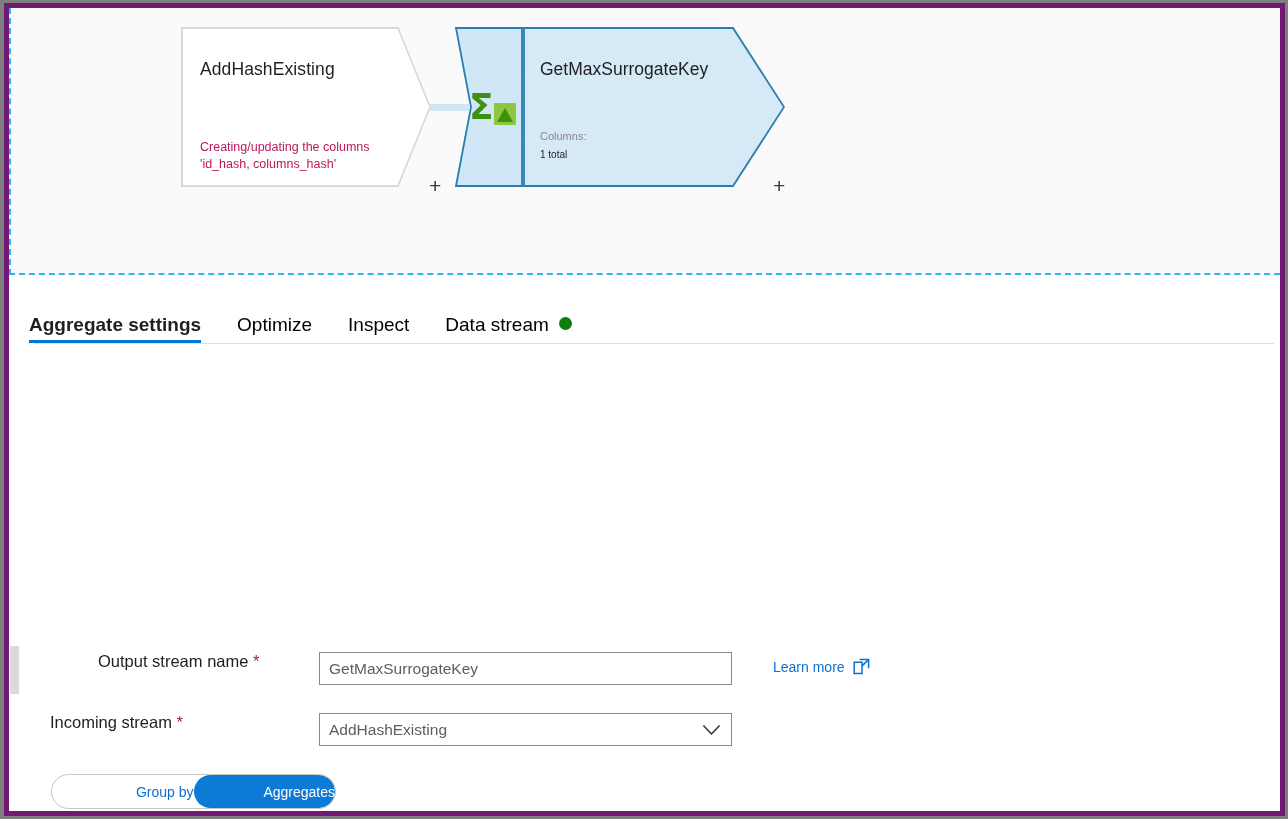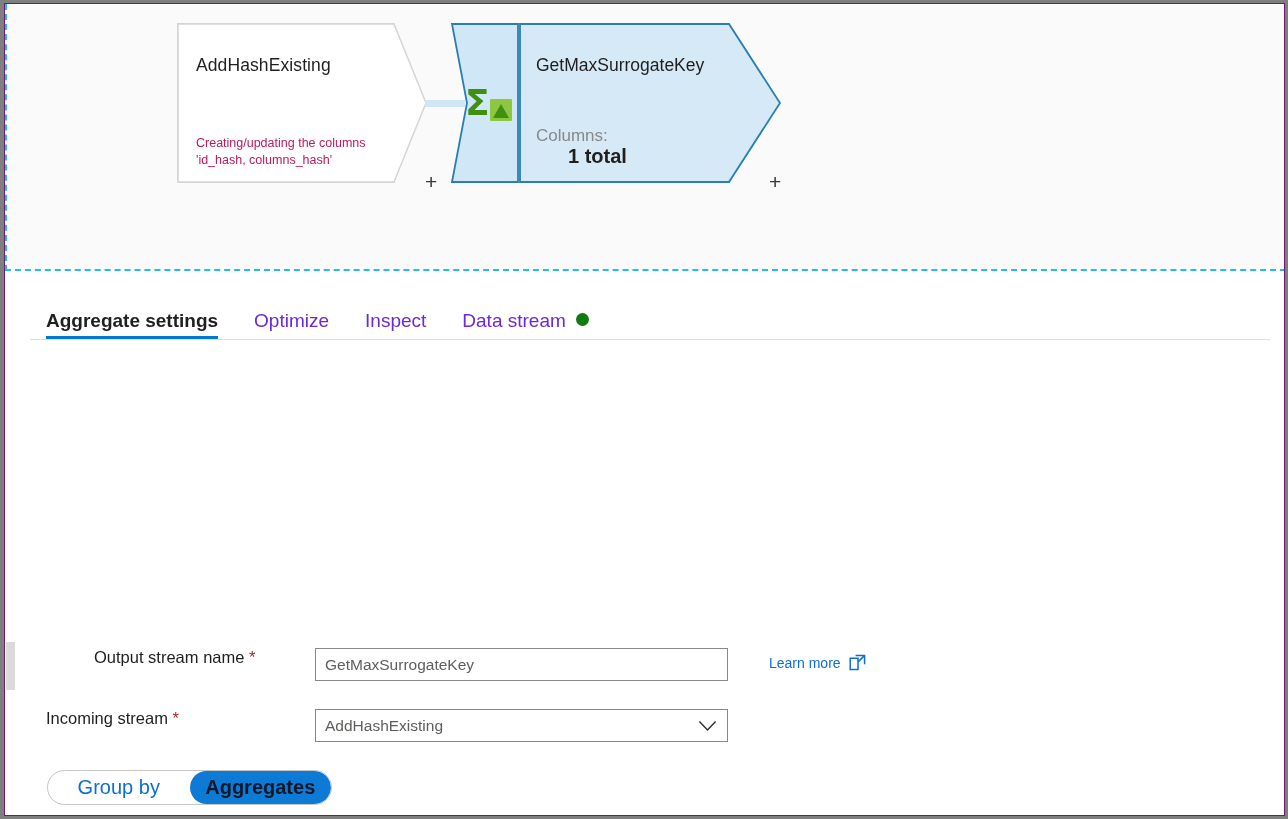--- a/index.html
+++ b/index.html
@@ -10,21 +10,21 @@
     font-family: "Liberation Sans", sans-serif;
     overflow: hidden;
   }
 
   
   .window {
     position: absolute;
     left: 4px; top: 3px;
     width: 1281px; height: 813px;
     background: #ffffff;
-    border: 1px solid #701a75;
+    border: 5px solid #701a75;
     overflow: hidden;
   }
 
   
   .canvas {
     position: absolute;
     left: 0; top: 0;
     width: 1281px; height: 267px;
     background: #fafafa;
     border: 2px dashed #2ab8ee;
@@ -106,25 +106,25 @@
     position: absolute; left: 68px; top: 0;
     width: 262px; height: 160px;
     pointer-events: none;
   }
   .agg-title {
     position: absolute; left: 85px; top: 32px;
     font-size: 17.5px; color: #201f1e;
   }
   .agg-sub {
     position: absolute; left: 85px; top: 103px;
-    font-size: 17px; color: #8a8886;
+    font-size: 11px; color: #8a8886;
   }
   .agg-total {
     position: absolute; left: 85px; top: 122px;
-    font-size: 20px; color: #201f1e; font-weight: 700; margin-left: 32px;
+    font-size: 10px; color: #201f1e; font-weight: 400;
   }
   .plus-agg {
     position: absolute; left: 318px; top: 148px;
     font-size: 21px; color: #3b3a39; line-height: 1;
   }
   .sigma-wrap {
     position: absolute; left: 14px; top: 68px;
     width: 48px; height: 40px;
   }
   .sigma-glyph {
@@ -143,25 +143,25 @@
   }
 
   
   .tabstrip {
     position: absolute; left: 0; top: 18px;
     width: 1279px; height: 50px;
   }
   .tabs-row {
     display: flex; align-items: flex-end;
     gap: 0px;
-    padding-left: 40px;
+    padding-left: 19px;
     height: 48px;
   }
   .tab {
-    font-size: 19px; color: #6d28d9;
+    font-size: 19px; color: #000000;
     padding: 0 18px 9px 0;
     cursor: pointer;
     position: relative;
     line-height: 1;
   }
   .tab + .tab { padding-left: 18px; }
   .tab.active { color: #201f1e; font-weight: 600; }
   .tab.active::after {
     content: "";
     position: absolute;
@@ -224,29 +224,29 @@
     width: 285px; height: 35px;
     border: 1px solid #c8c6c4;
     border-radius: 18px;
     background: #fff;
     display: flex; align-items: center;
     overflow: hidden;
   }
   .pill-opt {
     flex: 1 1 50%;
     height: 33px;
-    display: flex; align-items: center; justify-content: center;
-    font-size: 20px; color: #0d6fd1;
+    display: flex; align-items: center; justify-content: flex-end;
+    font-size: 14px; color: #0d6fd1;
     cursor: pointer;
     border-radius: 18px;
   }
   .pill-opt.selected {
     background: #0d7ad6;
-    color: #0f172a;
-    font-weight: 700;
+    color: #ffffff;
+    font-weight: 400;
   }
 
   
   .scroll-track {
     position: absolute; left: 1px; top: 269px;
     width: 9px; height: 543px;
     background: #ffffff;
   }
   .scroll-thumb {
     position: absolute; left: 1px; top: 638px;

